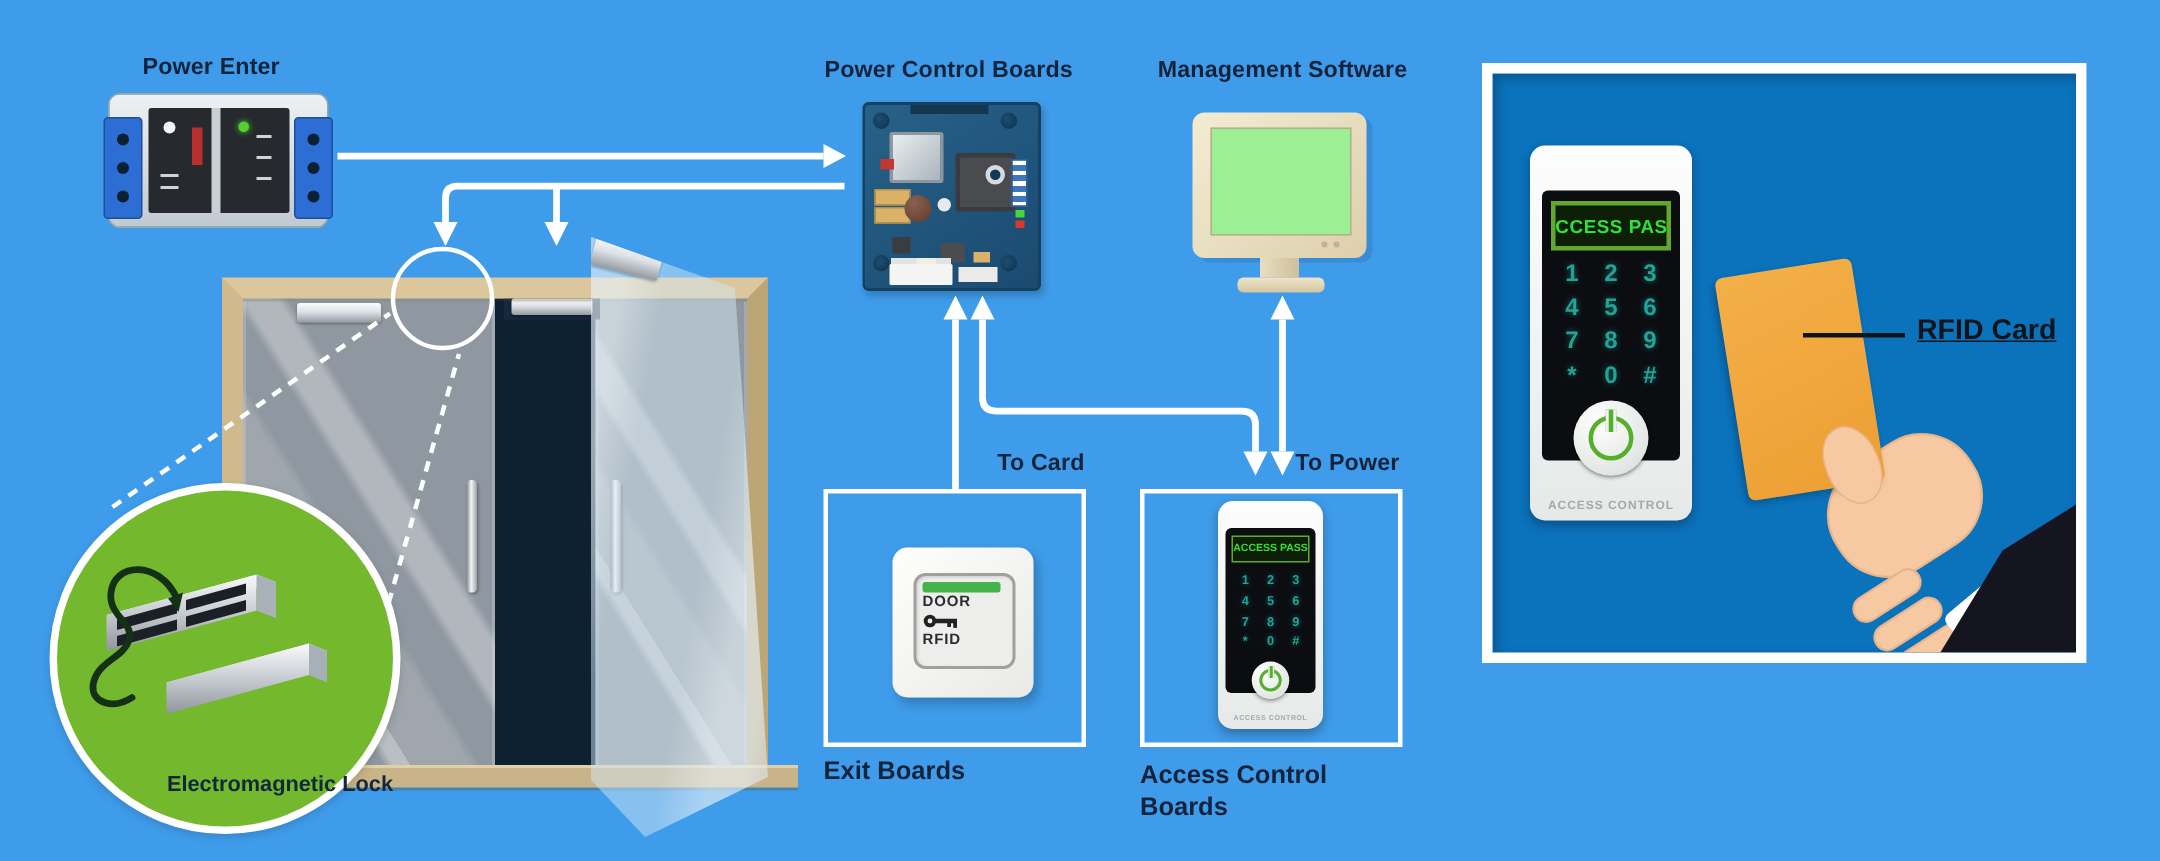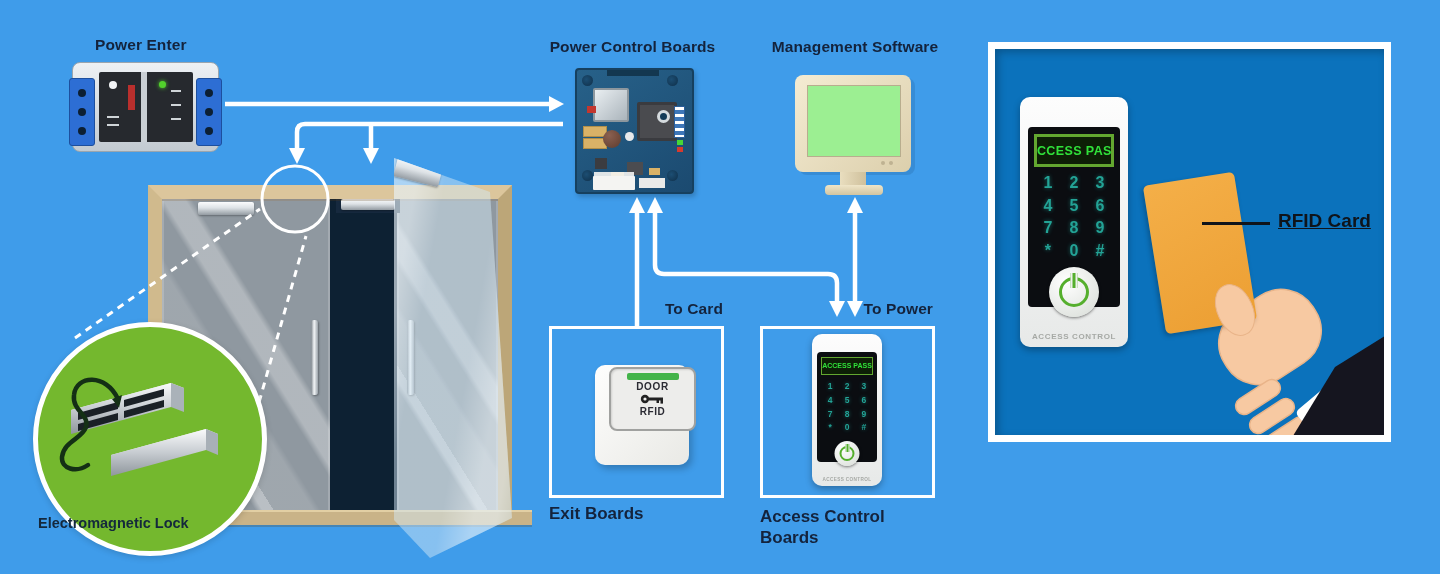--- a/index.html
+++ b/index.html
@@ -43,28 +43,28 @@
   .metal-bar{background:linear-gradient(180deg,#FBFCFD 0%,#DDE2E6 45%,#939BA2 100%);border-radius:2px;box-shadow:0 1px 2px rgba(0,0,0,0.3);}
   .handle{background:linear-gradient(90deg,#7E868D,#F2F5F7 45%,#9AA2A9);border-radius:3px;box-shadow:1px 1px 2px rgba(0,0,0,0.3);}
   .threshold{background:#C9B388;border-top:2px solid #E2CFA4;box-shadow:0 2px 0 rgba(90,60,20,0.25);}
   .open-door{background:
      linear-gradient(100deg, rgba(255,255,255,0.35) 0 16%, rgba(255,255,255,0.06) 28% 52%, rgba(255,255,255,0.34) 66% 76%, rgba(255,255,255,0.10) 84%),
      rgba(205,228,244,0.46);
      clip-path:polygon(9px 8px,105px 42px,127px 368px,45px 408px,9px 370px);}
 
   
   .green-circle{background:#74B82E;border:5px solid #FFFFFF;border-radius:50%;box-shadow:0 2px 6px rgba(0,0,0,0.15);z-index:6;}
-  .green-circle .cap-label{position:absolute;bottom:20px;left:0;width:100%;text-align:left;color:#14283C;font-weight:700;font-size:14.5px;}
+  .green-circle .cap-label{position:absolute;bottom:20px;left:0;width:100%;text-align:right;color:#14283C;font-weight:700;font-size:14.5px;}
 
   
   .wire-box{box-sizing:border-box;border:3px solid #FFFFFF;background:transparent;}
 
   
   .exit-plate{background:linear-gradient(135deg,#FEFEFD,#E9E9E5);border-radius:10px;box-shadow:3px 4px 7px rgba(0,0,0,0.22);}
-  .exit-inner{position:absolute;left:14px;top:2px;width:87px;height:64px;box-sizing:border-box;background:#EDEDEB;border:2px solid #A0A19F;border-radius:8px;display:flex;flex-direction:column;align-items:center;padding:4px 4px 2px;box-shadow:inset 1px 1px 2px rgba(0,0,0,0.12);}
+  .exit-inner{position:absolute;left:14px;top:17px;width:68px;height:64px;box-sizing:border-box;background:#EDEDEB;border:2px solid #A0A19F;border-radius:8px;display:flex;flex-direction:column;align-items:flex-start;padding:4px 4px 2px;box-shadow:inset 1px 1px 2px rgba(0,0,0,0.12);}
   .exit-bar{width:52px;height:7px;background:#43B44A;border-radius:2px;}
   .exit-txt{color:#2B2B33;font-weight:700;font-size:10px;letter-spacing:0.6px;line-height:13px;}
 
   
   .reader{position:absolute;background:linear-gradient(180deg,#FDFDFD,#E7E9E8);border-radius:10px;box-shadow:0 3px 7px rgba(0,0,0,0.3);}
   .reader-panel{position:absolute;left:7%;right:7%;top:12%;bottom:16%;background:#0B0D11;border-radius:4px;}
   .reader-display{position:absolute;left:7%;right:7%;top:4%;height:15%;background:#0D1F06;display:flex;align-items:center;justify-content:center;color:#30E13A;font-weight:700;white-space:nowrap;overflow:hidden;}
   .reader--lg .reader-display{font-size:12.5px;border:3px solid #63A730;letter-spacing:0.4px;}
   .reader--sm .reader-display{font-size:7px;border:1.5px solid #63A730;}
   .reader-keys{position:absolute;left:8%;right:8%;top:25%;bottom:25%;display:grid;grid-template-columns:repeat(3,1fr);align-items:center;justify-items:center;color:#23A396;font-weight:700;text-shadow:0 0 4px rgba(35,205,190,0.45);}

